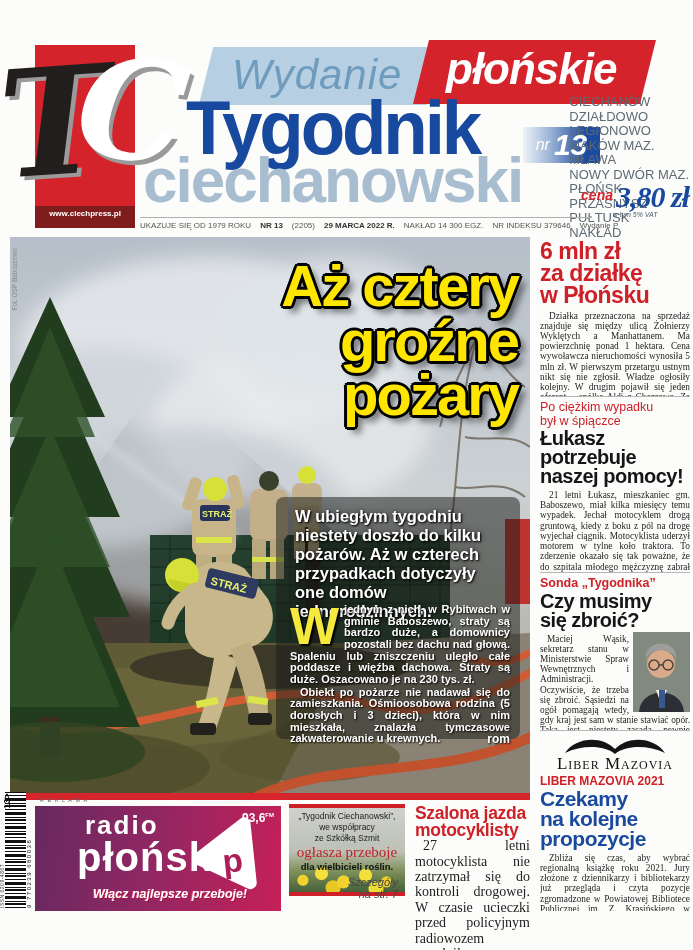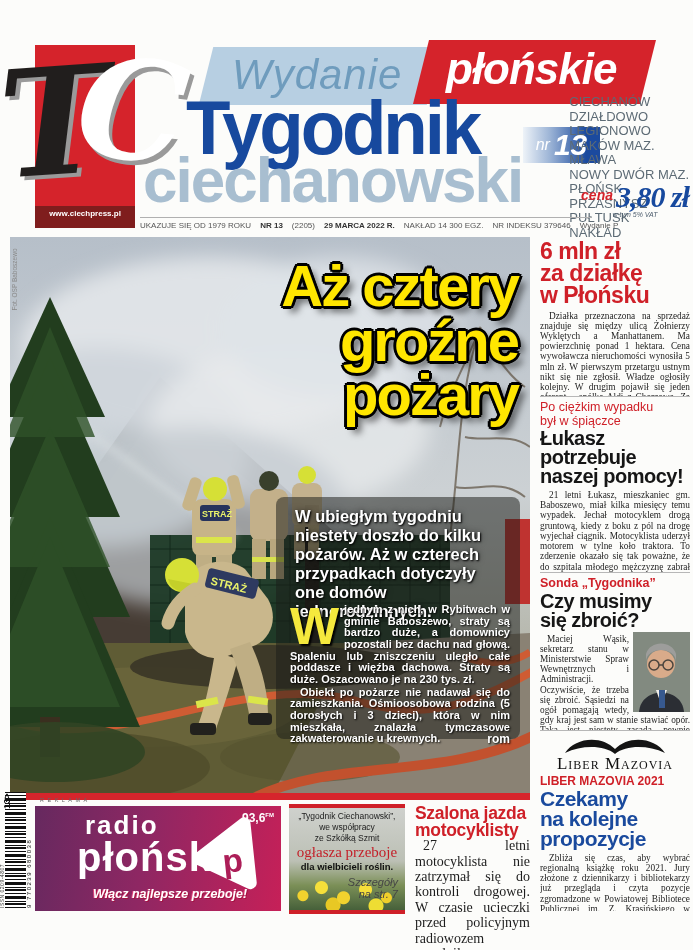--- a/index.html
+++ b/index.html
@@ -63,21 +63,21 @@
 
 
 #reklama-label{left:40px;top:797px;font-size:5.5px;letter-spacing:3.5px;color:#666}
 #radio-ad{left:35px;top:806px;width:246px;height:105px;background:linear-gradient(100deg,#66295f 0%,#8f2763 45%,#c62058 100%);overflow:hidden}
 #ra-line1{position:absolute;left:50px;top:6px;color:#fff;font-weight:bold;font-size:26px;letter-spacing:2px;line-height:1}
 #ra-line2{position:absolute;left:42px;top:31px;color:#fff;font-weight:bold;font-size:40px;letter-spacing:1px;line-height:1}
 #ra-tri{position:absolute;right:16px;top:10px;transform:rotate(-6deg)}
 #ra-freq{position:absolute;right:7px;top:5px;color:#fff;font-weight:bold;font-size:12px}
 #ra-freq sup{font-size:6px}
 #ra-slogan{position:absolute;left:58px;top:81px;color:#fff;font-weight:bold;font-style:italic;font-size:12.5px;text-shadow:1px 1px 0 #a3123f,-1px 0 0 #e2487e}
-#contest{left:289px;top:804px;width:116px;height:110px;border-top:4px solid #cf2028;border-bottom:4px solid #cf2028;padding-top:3px;
+#contest{left:289px;top:804px;width:116px;height:92px;border-top:4px solid #cf2028;border-bottom:4px solid #cf2028;padding-top:3px;
  background:
  radial-gradient(circle at 12% 86%,#f2d22e 0 5px,transparent 6px),
  radial-gradient(circle at 28% 78%,#f6df3a 0 6px,transparent 7px),
  radial-gradient(circle at 47% 88%,#f2d22e 0 6px,transparent 7px),
  radial-gradient(circle at 66% 80%,#f6df3a 0 6px,transparent 7px),
  radial-gradient(circle at 84% 88%,#f0cf2a 0 5px,transparent 6px),
  radial-gradient(circle at 38% 95%,#e8c824 0 7px,transparent 8px),
  radial-gradient(circle at 75% 96%,#eedd33 0 7px,transparent 8px),
  linear-gradient(180deg,#cfd1cd 0%,#bcc0b5 52%,#7b8f57 76%,#46603a 100%)}
 #contest p.c1{font-size:8.5px;line-height:1.3;text-align:center;color:#1c1c1c}

